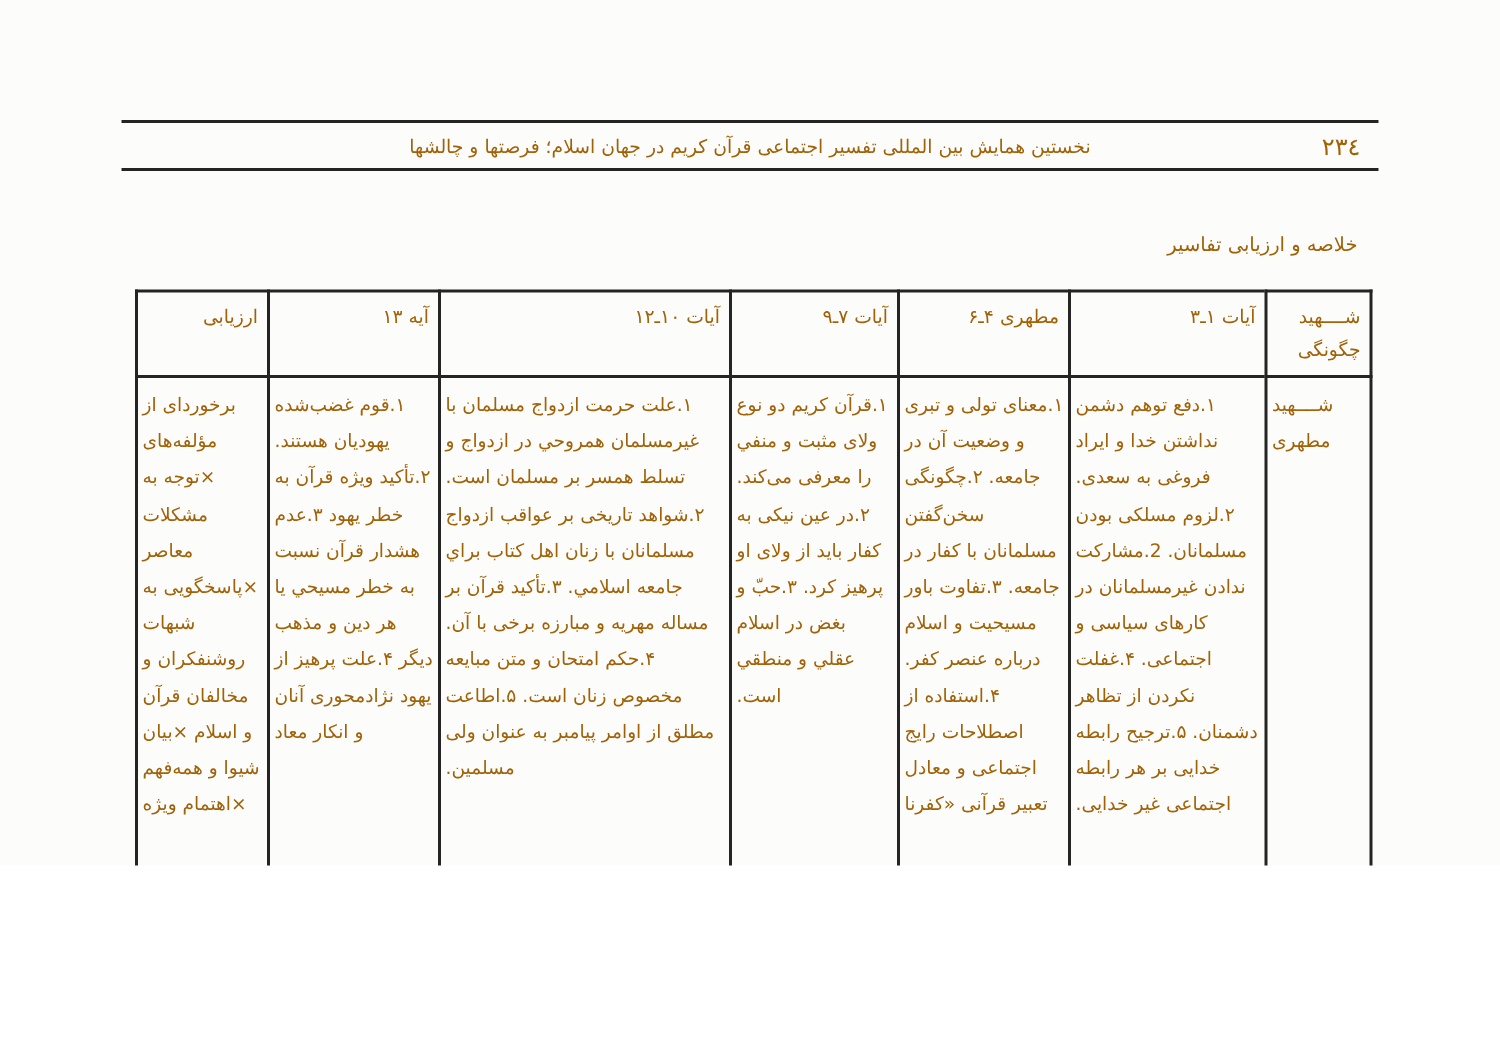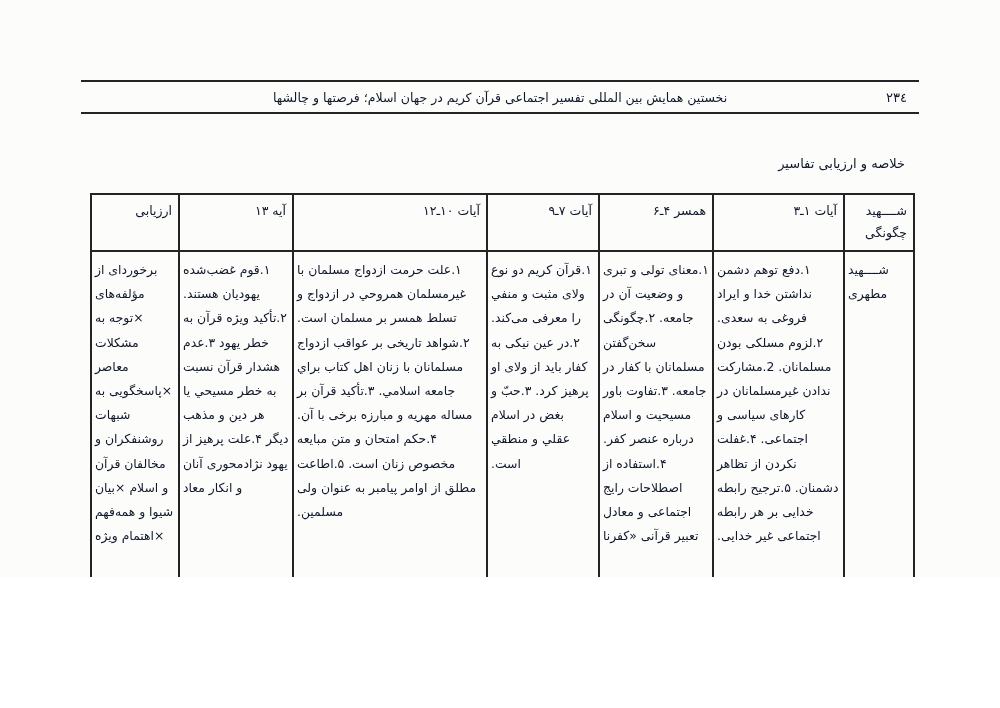--- a/index.html
+++ b/index.html
@@ -2,21 +2,21 @@
 <html lang="fa" dir="rtl"><head>
 <meta charset="utf-8">
 <style>
   html, body { margin: 0; padding: 0; }
   .page {
     position: relative;
     width: 1000px;
     height: 577px;
     background: #fcfcfb;
     font-family: "DejaVu Sans", sans-serif;
-    color: #0f172a;
+    color: #a16207;
     direction: rtl;
     overflow: hidden;
   }
   .rule {
     position: absolute;
     left: 81px;
     width: 838px;
     background: #242424;
   }
   .rule-top { top: 80px; height: 2.4px; }
@@ -29,21 +29,21 @@
     height: 26px;
     line-height: 26px;
     text-align: center;
     font-size: 12.5px;
     white-space: nowrap;
   }
   .page-number {
     position: absolute;
     right: 12px;
     top: 0;
-    font-size: 13px;
+    font-size: 16px;
   }
   .section-title {
     position: absolute;
     right: 95px;
     top: 156px;
     font-size: 13px;
     white-space: nowrap;
   }
   table.summary-table {
     position: absolute;
@@ -110,21 +110,21 @@
       <col style="width:114px">
       <col style="width:88px">
     </colgroup>
     <tbody>
       <tr>
         <th class="th-interpreter">
           <span class="line">شــــهید</span>
           <span class="line">چگونگی</span>
         </th>
         <th>آیات ۱ـ۳</th>
-        <th>همسر ۴ـ۶</th>
+        <th>مطهری ۴ـ۶</th>
         <th>آیات ۷ـ۹</th>
         <th>آیات ۱۰ـ۱۲</th>
         <th>آیه ۱۳</th>
         <th>ارزیابی</th>
       </tr>
       <tr>
         <td class="td-interpreter">
           <span class="line">شــــهید</span>
           <span class="line">مطهری</span>
         </td>

